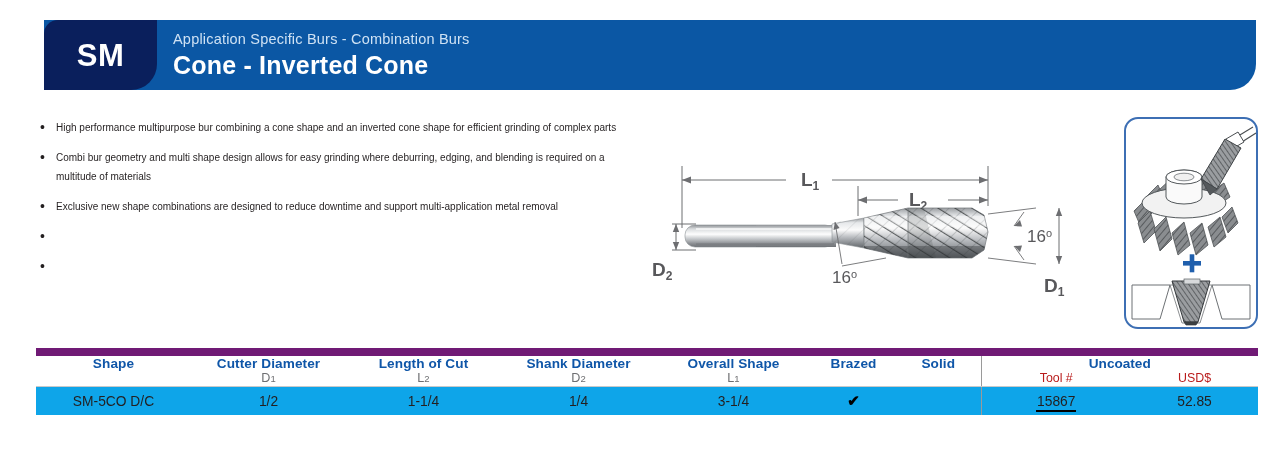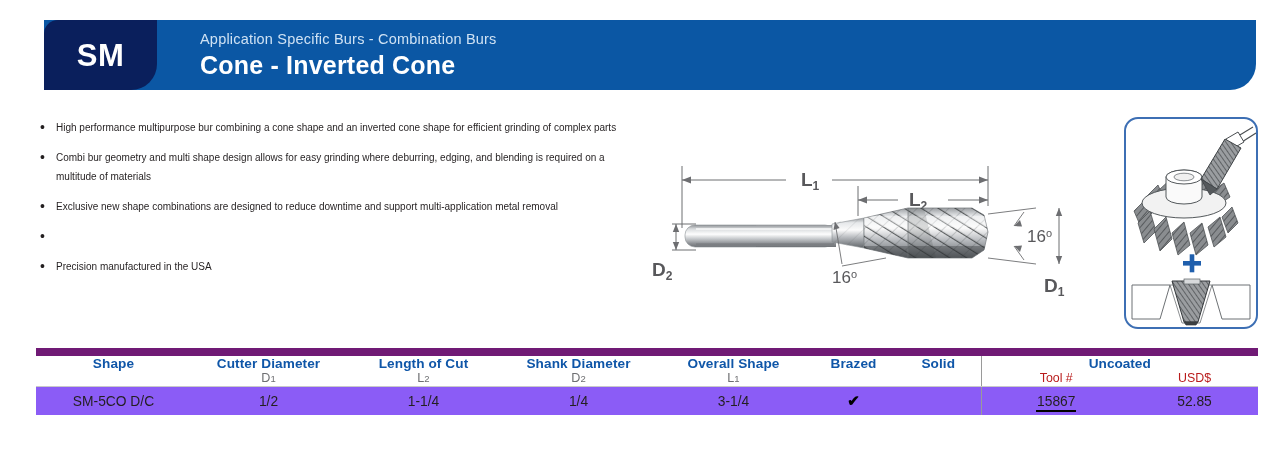--- a/index.html
+++ b/index.html
@@ -20,21 +20,20 @@
   .header {
     position: absolute;
     left: 44px;
     top: 20px;
     width: 1212px;
     height: 70px;
     background: #0b57a4;
     border-radius: 0 0 26px 0;
     display: flex;
     align-items: stretch;
-    gap: 27px;
   }
   .header-badge {
     width: 113px;
     background: #0a1f5c;
     border-radius: 14px 0 26px 0;
     display: flex;
     align-items: center;
     justify-content: center;
     flex: 0 0 auto;
   }
@@ -166,21 +165,21 @@
     color: #b91c1c;
     font-size: 12.4px;
     padding-bottom: 7px;
     line-height: 15px;
   }
   .divider-left { border-left: 1px solid #9a9a9a; }
   .header-rule td, .header-rule th {
     border-bottom: 1px solid #c9c9c9;
   }
   tr.data-row {
-    background: #8b5cf6;
+    background: #0ea5e9;
   }
   tr.data-row td {
     font-size: 13.8px;
     color: #231f20;
     height: 27px;
     line-height: 27px;
   }
   td.shape-cell { text-align: center; }
   .check {
     font-size: 15px;
@@ -221,21 +220,20 @@
   </div>
   <div class="feature">
     <span class="feature-bullet">•</span>
     <span class="feature-text">Exclusive new shape combinations are designed to reduce downtime and support multi-application metal removal</span>
   </div>
   <div class="feature">
     <span class="feature-bullet">•</span>
   </div>
   <div class="feature">
     <span class="feature-bullet">•</span>
-    <span class="feature-text">Precision manufactured in the USA</span>
   </div>
 </div>
 
 <div class="diagram">
   <svg width="470" height="150" viewBox="0 0 470 150">
     <defs>
       <linearGradient id="shankGrad" x1="0" y1="0" x2="0" y2="1">
         <stop offset="0%" stop-color="#8f9296"></stop>
         <stop offset="18%" stop-color="#d9dcde"></stop>
         <stop offset="42%" stop-color="#fdfdfd"></stop>

